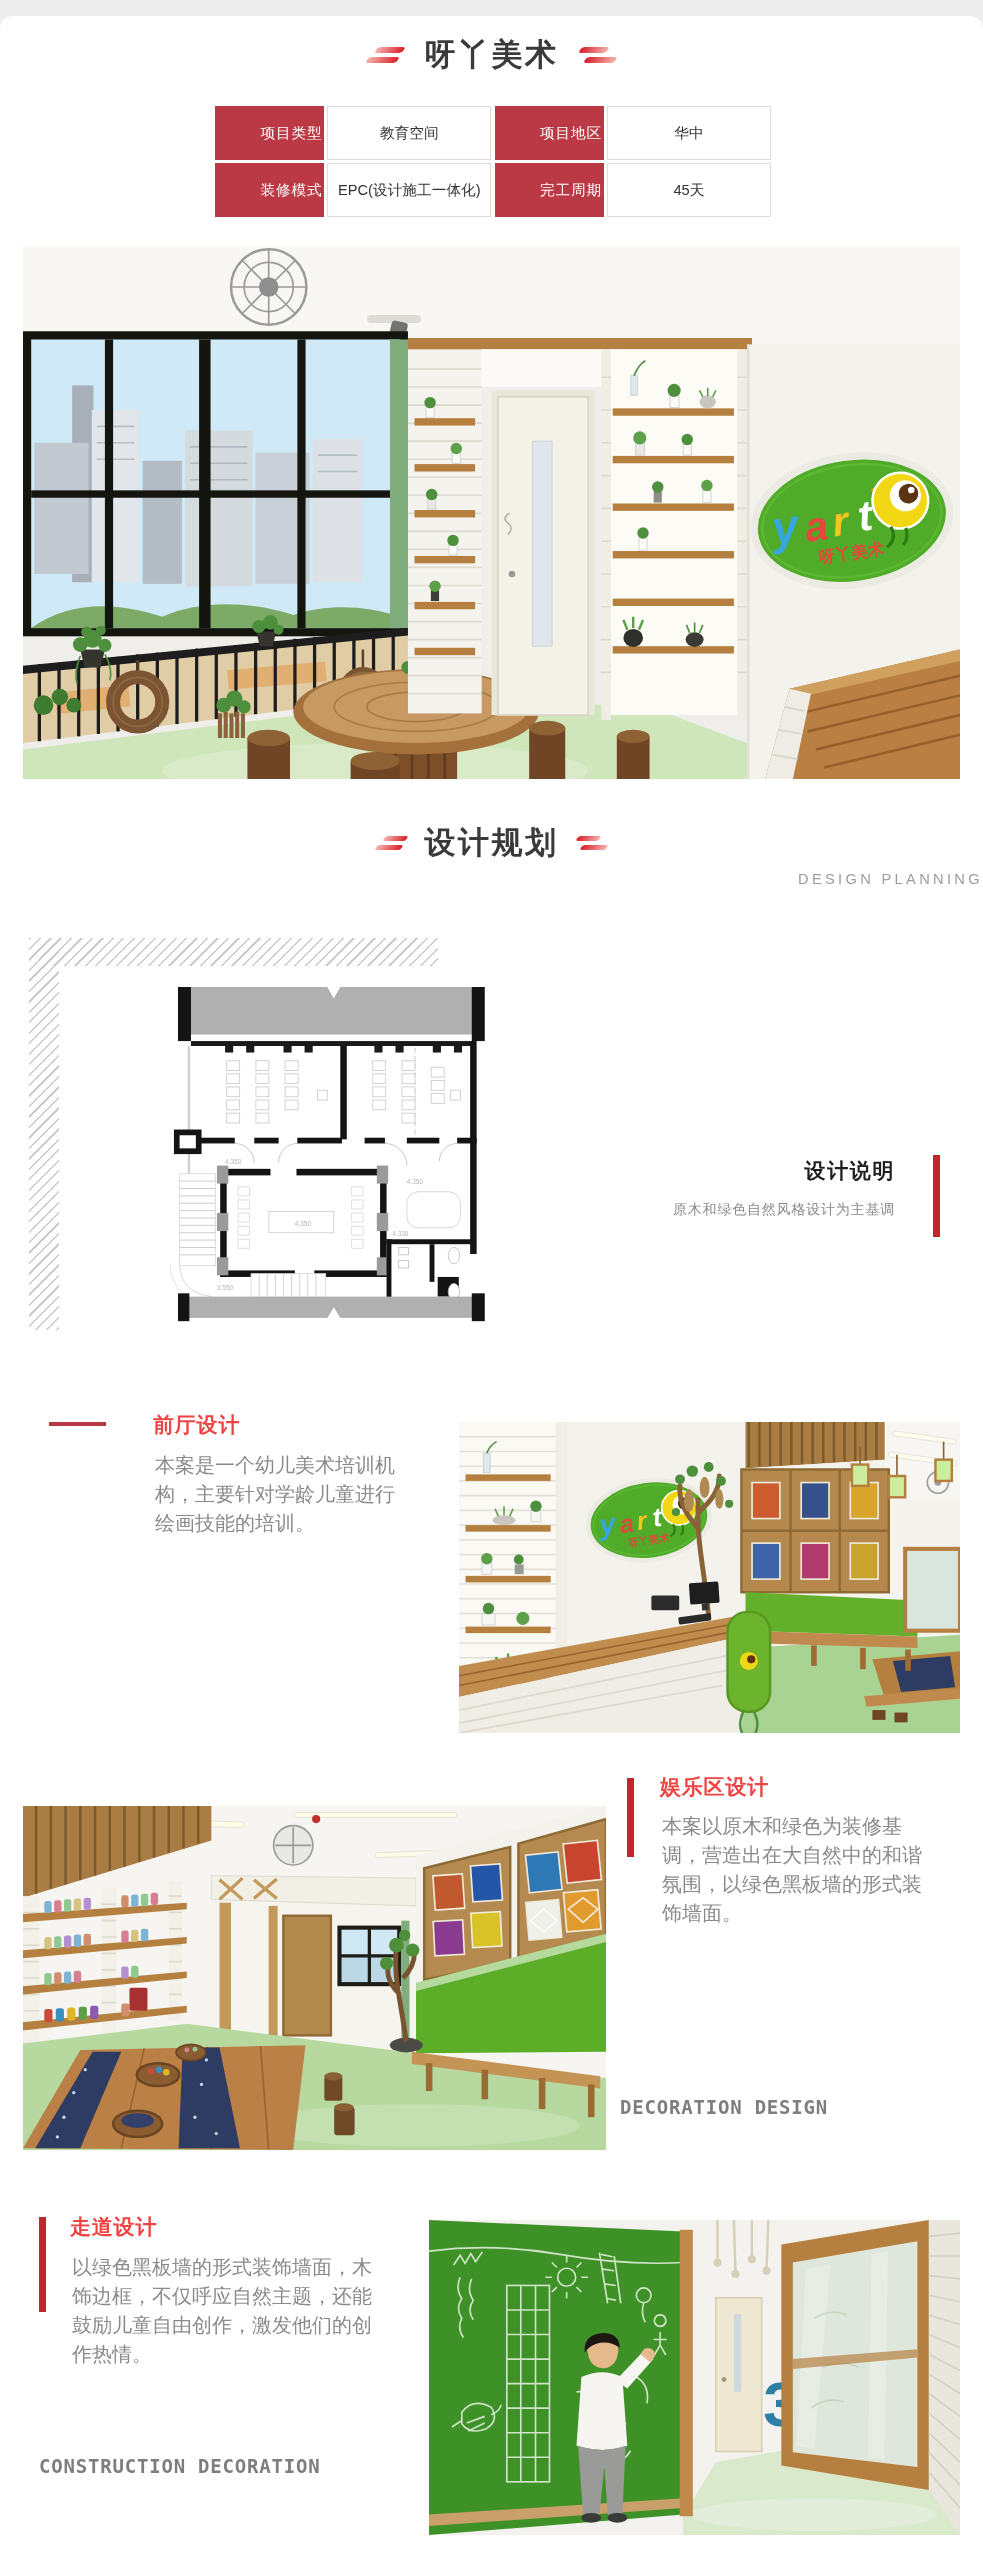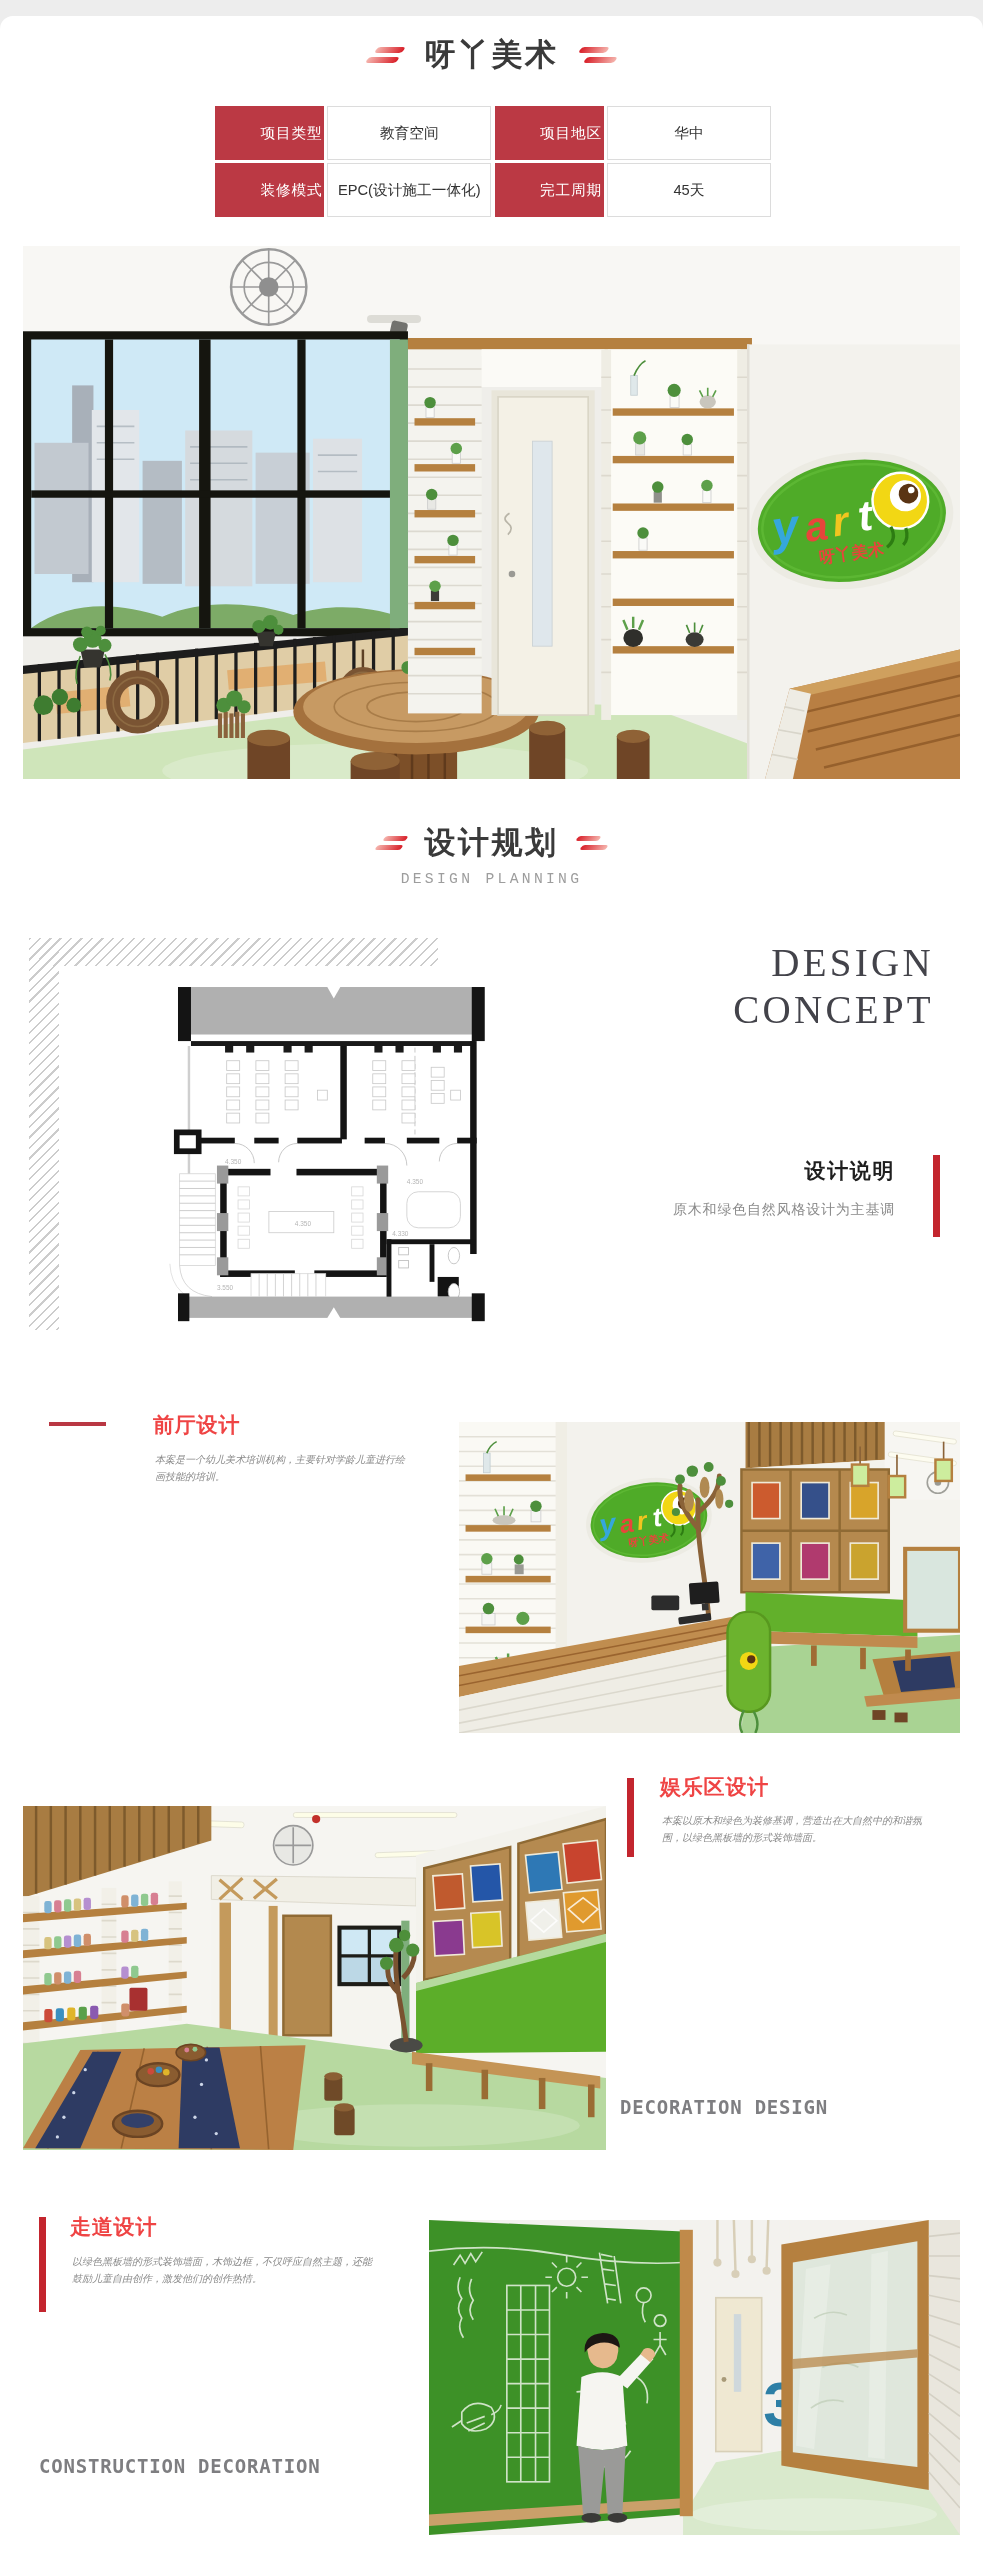--- a/index.html
+++ b/index.html
@@ -26,39 +26,39 @@
   .marks.small.left i:nth-child(1){width:23px;margin-left:7.4px;}
   .marks.small.left i:nth-child(2){width:26px;}
   .marks.small.right i:nth-child(1){width:23px;margin-right:7.4px;}
   .marks.small.right i:nth-child(2){width:26px;}
   
   .info-table{position:absolute;left:215px;top:90px;display:grid;grid-template-columns:109px 164px 109px 164px;grid-auto-rows:54px;gap:3.3px;}
   .cell{display:flex;align-items:center;justify-content:center;font-size:14.7px;}
   .cell.label{background:var(--brand-red);color:#fff;letter-spacing:0.8px;padding-left:44px;}
   .cell.value{border:0.8px solid #dcdcdc;color:#333;}
   
-  .section-header{position:absolute;top:806px;left:0;width:100%;text-align:center;font-family:Liberation Mono, monospace;}
+  .section-header{position:absolute;top:806px;left:0;width:100%;text-align:right;}
   .sh-row{display:flex;justify-content:center;align-items:center;gap:18px;}
   .sh-title{font-size:31px;font-weight:bold;color:var(--text-dark);letter-spacing:2.5px;margin:0;}
   .sh-sub{margin-top:6.6px;font-size:14.7px;letter-spacing:3.3px;color:#9d9d9d;}
   
   .hatch{background:repeating-linear-gradient(135deg,#cccccc 0 1.6px,rgba(0,0,0,0) 1.6px 7.4px);}
   .hatch-top{left:39px;top:922px;width:399px;height:28px;}
   .hatch-left{left:29px;top:922px;width:30px;height:392px;}
   .floor-plan{left:66px;top:953px;width:422px;height:362px;}
   .concept-en{right:49px;top:923px;text-align:right;font-family:"Liberation Serif","DejaVu Serif",serif;
     font-size:39px;color:#43434a;letter-spacing:3.3px;line-height:47px;}
   .concept-note{right:88px;top:1141px;text-align:right;}
   .concept-note h3{font-size:21px;color:#1f1f1f;margin:0 0 16.4px;letter-spacing:1.6px;}
   .concept-note p{font-size:14px;color:var(--text-gray);margin:0;letter-spacing:0.8px;}
   .vbar{width:6.6px;background:var(--accent-red);}
   .concept-bar{right:43px;top:1139px;height:82px;}
   
   .sec-title{font-size:21px;font-weight:bold;color:#ef4444;letter-spacing:0.8px;}
-  .sec-body{font-size:10px;line-height:17px;color:var(--text-gray);font-style:italic;}
+  .sec-body{font-size:20px;line-height:29px;color:var(--text-gray);}
   .fh-line{left:49px;top:1406px;width:57px;height:4.1px;background:#b93743;}
   .fh-title{left:153px;top:1395px;}
   .fh-body{left:155px;top:1435px;width:259px;}
   .photo-hero{left:23px;top:230px;width:937px;height:533px;}
   .photo-fh{left:459px;top:1406px;width:501px;height:311px;}
   .photo-play{left:23px;top:1790px;width:583px;height:344px;}
   .photo-cor{left:429px;top:2204px;width:531px;height:315px;}
   .play-bar{left:627px;top:1762px;height:79px;}
   .play-title{left:660px;top:1757px;}
   .play-body{left:662px;top:1796px;width:274px;}
@@ -492,24 +492,20 @@
         <path d="M238,372 v28 M248,372 v28 M258,372 v28 M268,372 v28 M278,372 v28 M288,372 v28 M298,372 v28 M308,372 v28"></path>
       </g>
       <g font-size="8" fill="#b5b5b5">
         <text x="196" y="238">4.350</text>
         <text x="420" y="262">4.350</text>
         <text x="282" y="314">4.350</text>
         <text x="402" y="326">4.330</text>
         <text x="186" y="392">3.550</text>
       </g>
     </svg>
-  </div>
-  <div class="abs concept-en">
-    <div>DESIGN</div>
-    <div>CONCEPT</div>
   </div>
   <div class="abs concept-note">
     <h3>设计说明</h3>
     <p>原木和绿色自然风格设计为主基调</p>
   </div>
   <div class="abs vbar concept-bar"></div>
 
   <div class="abs fh-line"></div>
   <div class="abs sec-title fh-title">前厅设计</div>
   <div class="abs sec-body fh-body">本案是一个幼儿美术培训机构，主要针对学龄儿童进行绘画技能的培训。</div>

